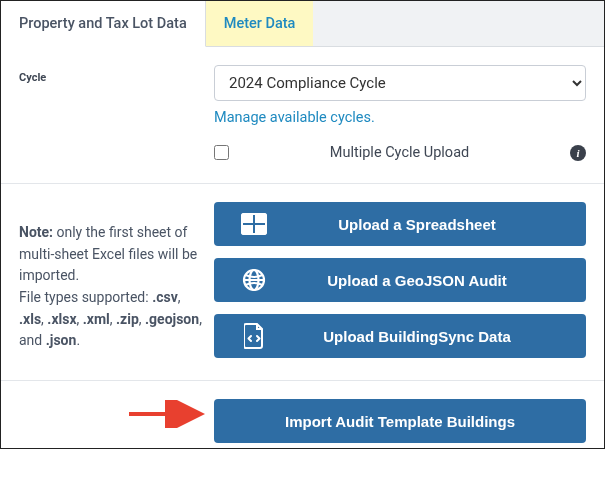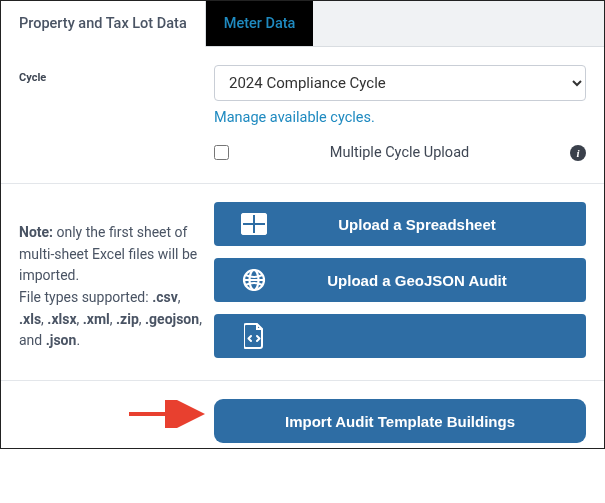--- a/index.html
+++ b/index.html
@@ -23,21 +23,21 @@
     background: #f0f2f4;
     border-bottom: 1px solid #d9dde1;
     padding: 0;
   }
   .tab {
     padding: 14px 18px 14px 18px;
     font-size: 14.5px;
     color: #5b6470;
     cursor: pointer;
     border-right: 1px solid #d9dde1;
-    background: #000000;
+    background: #fef9c3;
   }
   .tab.active {
     background: #fff;
     border-bottom: 1px solid #fff;
     margin-bottom: -1px;
     color: #4a5464;
     font-weight: 500;
   }
   .tab.inactive {
     color: #1f8ac0;
@@ -226,28 +226,29 @@
         <span class="btn-label">Upload a GeoJSON Audit</span>
       </button>
       <button class="action-btn" style="margin-bottom:0;">
         <span class="icon-wrap">
           <svg width="20" height="26" viewBox="0 0 20 26">
               <path d="M2 1 h11 l5 5 v17 a2 2 0 0 1 -2 2 h-14 a2 2 0 0 1 -2 -2 v-20 a2 2 0 0 1 2 -2 z" fill="none" stroke="#fff" stroke-width="2"></path>
               <path d="M13 1 v5 h5" fill="none" stroke="#fff" stroke-width="2"></path>
               <path d="M7 13 l-2.5 2.5 l2.5 2.5 M13 13 l2.5 2.5 l-2.5 2.5" fill="none" stroke="#fff" stroke-width="2" stroke-linecap="round" stroke-linejoin="round"></path>
             </svg>
         </span>
+        <span class="btn-label">Upload BuildingSync Data</span>
       </button>
     </div>
   </div>
 
   <div class="section last" style="position:relative;">
     <div class="left-col"></div>
     <div class="right-col">
-      <button class="action-btn narrow" style="margin-bottom:0;border-radius:9px;">
+      <button class="action-btn narrow" style="margin-bottom:0;">
         <span class="icon-wrap"></span>
         <span class="btn-label">Import Audit Template Buildings</span>
       </button>
     </div>
   </div>
 
 </div>
 
 <svg class="arrow" width="90" height="28" viewBox="0 0 90 28">
   <defs>

